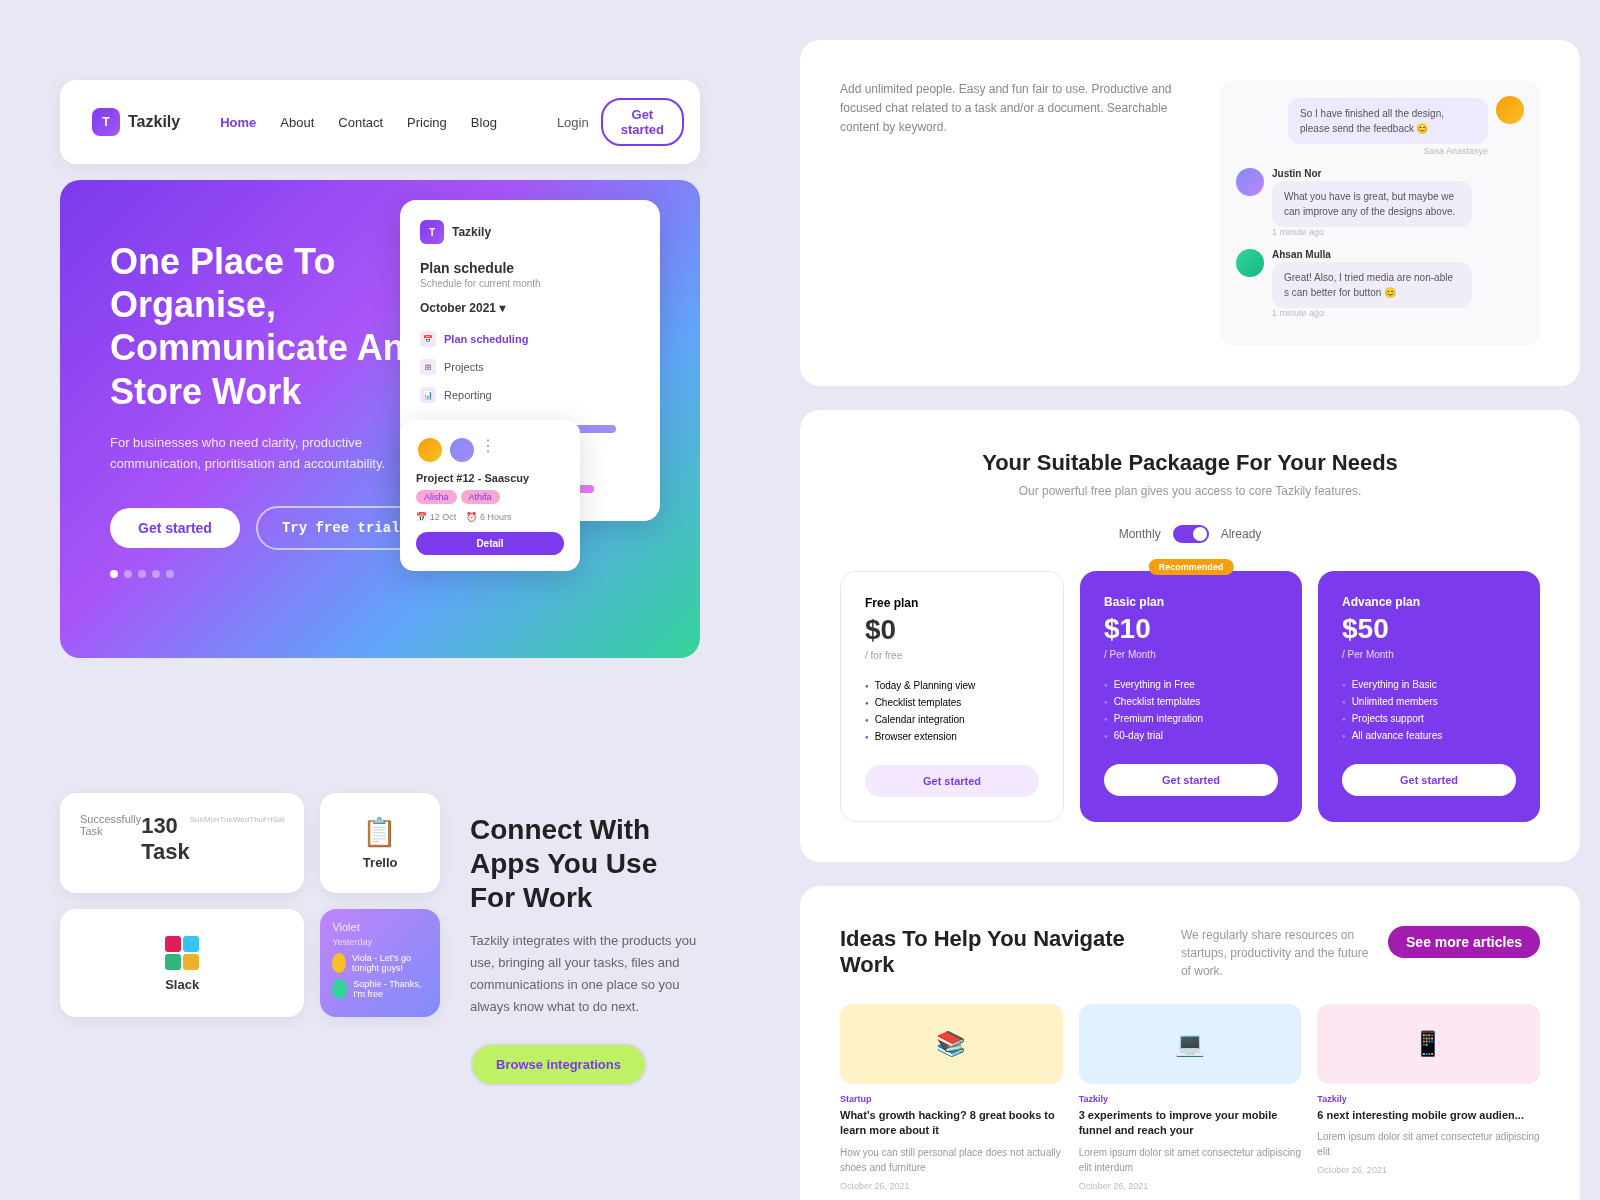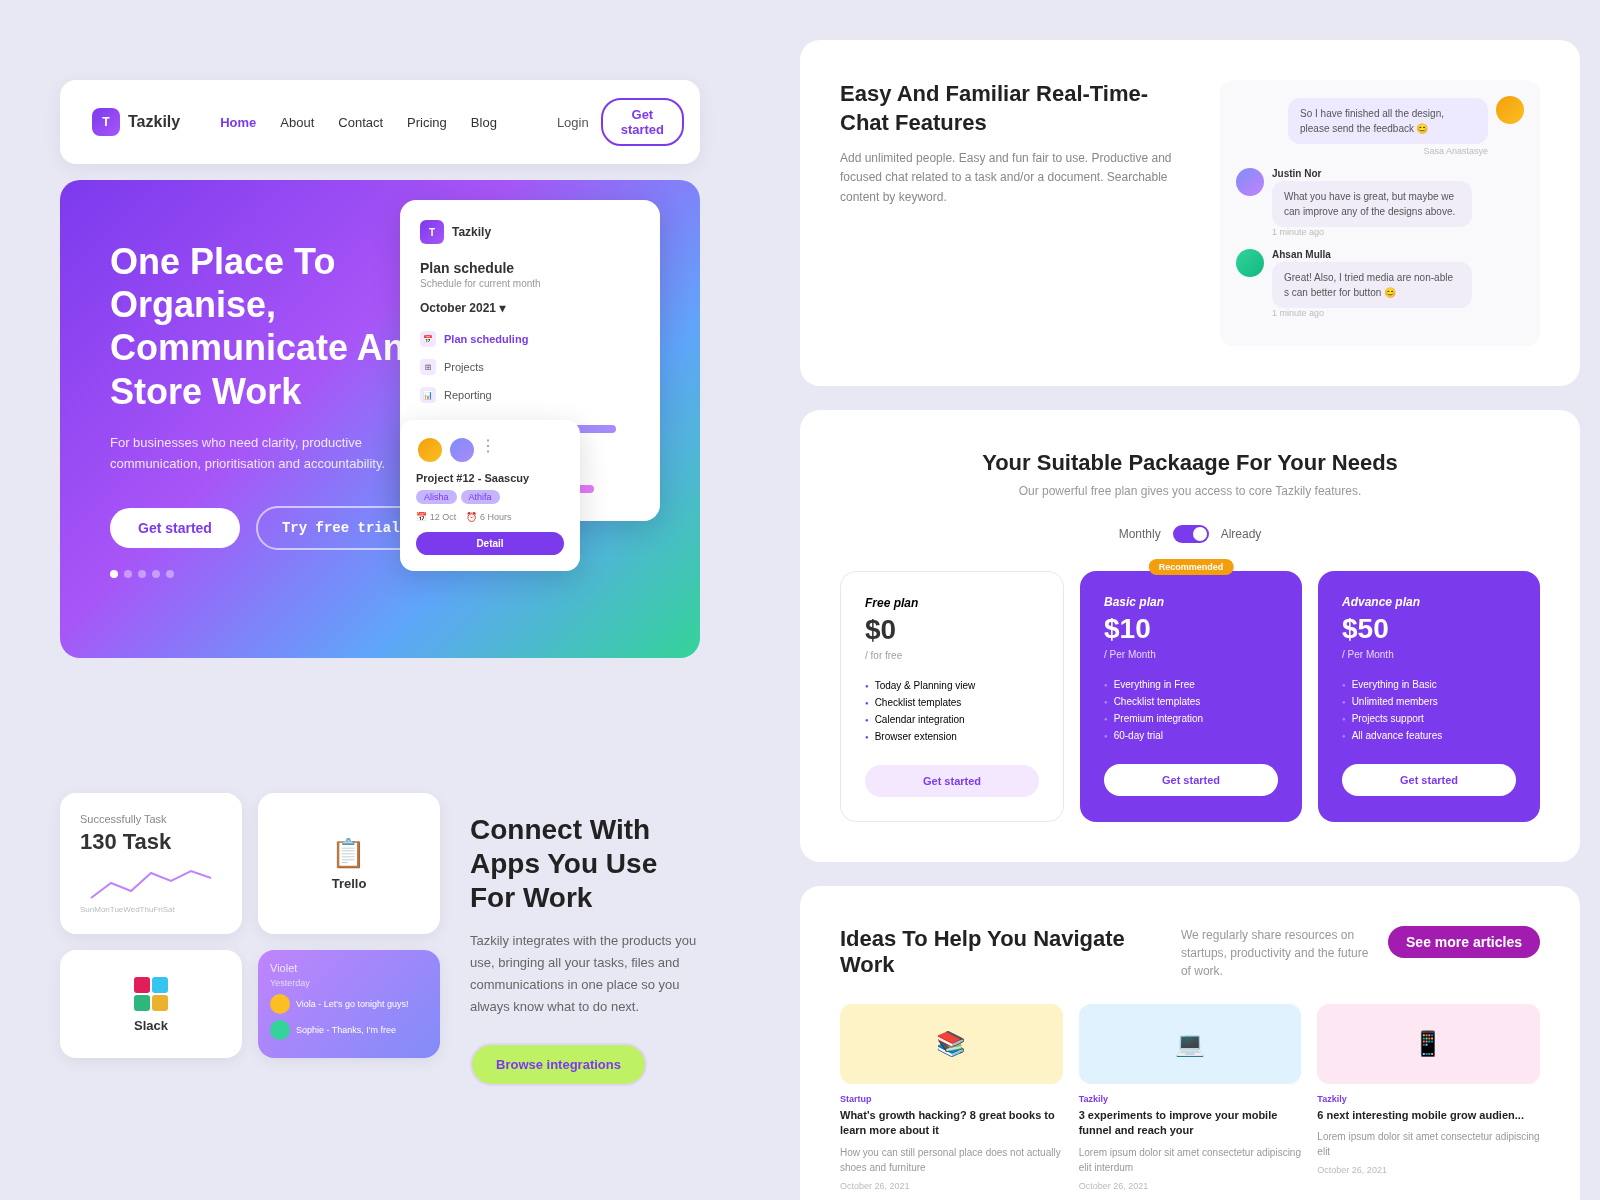--- a/index.html
+++ b/index.html
@@ -56,36 +56,36 @@
     .gantt-bar { height: 8px; border-radius: 4px; }
 
     .hero-card-project {
       position: absolute; right: 120px; top: 240px; width: 180px; background: white;
       border-radius: 14px; padding: 16px; box-shadow: 0 8px 30px rgba(0,0,0,0.15);
     }
     .project-avatars { display: flex; gap: 4px; margin-bottom: 8px; }
     .project-avatar { width: 28px; height: 28px; border-radius: 50%; border: 2px solid white; }
     .project-name { font-size: 11px; font-weight: 700; color: #333; margin-bottom: 6px; }
     .project-tags { display: flex; gap: 4px; margin-bottom: 8px; }
-    .project-tag { background: #c4b5fd; color: #7c3aed; font-size: 9px; padding: 2px 8px; border-radius: 10px; }
+    .project-tag { background: #f9a8d4; color: #7c3aed; font-size: 9px; padding: 2px 8px; border-radius: 10px; }
     .project-meta { display: flex; gap: 10px; font-size: 9px; color: #888; margin-bottom: 10px; }
     .btn-detail { background: #7c3aed; color: white; border: none; padding: 6px 16px; border-radius: 12px; font-size: 10px; font-weight: 600; cursor: pointer; width: 100%; }
 
     .dots-row { display: flex; gap: 6px; margin-top: 20px; }
     .dot { width: 8px; height: 8px; border-radius: 50%; background: rgba(255,255,255,0.4); }
     .dot.active { background: white; }
 
     
     .integrations-section {
       padding: 60px 60px 40px 60px; background: #e8e8f5;
     }
     .integrations-inner { display: flex; gap: 30px; align-items: flex-start; }
     .integration-cards { flex: 0 0 380px; display: grid; grid-template-columns: 1fr 1fr; gap: 16px; }
     .int-card { background: white; border-radius: 16px; padding: 20px; display: flex; flex-direction: column; align-items: center; justify-content: center; min-height: 100px; box-shadow: 0 4px 16px rgba(0,0,0,0.06); }
-    .int-card.success-card { grid-column: 1; display: flex; flex-direction: column; align-items: flex-start; }
+    .int-card.success-card { grid-column: 1; display: flex; flex-direction: row; align-items: flex-start; }
     .success-label { font-size: 11px; color: #888; margin-bottom: 4px; }
     .success-count { font-size: 22px; font-weight: 800; color: #333; }
     .success-graph { width: 100%; height: 40px; margin-top: 8px; }
     .chat-card { background: linear-gradient(135deg, #c084fc, #818cf8); border-radius: 16px; padding: 16px; }
     .chat-item { display: flex; align-items: center; gap: 6px; margin-bottom: 6px; }
     .chat-avatar-sm { width: 20px; height: 20px; border-radius: 50%; background: white; display: flex; align-items: center; justify-content: center; font-size: 8px; }
 
     .integrations-text { flex: 1; padding-top: 20px; }
     .integrations-title { font-size: 28px; font-weight: 800; color: #222; line-height: 1.2; margin-bottom: 16px; }
     .integrations-desc { font-size: 13px; color: #666; line-height: 1.7; margin-bottom: 24px; }
@@ -117,21 +117,21 @@
     .pricing-toggle { display: flex; align-items: center; justify-content: center; gap: 12px; margin-bottom: 28px; }
     .toggle-label { font-size: 12px; color: #666; }
     .toggle-switch { width: 36px; height: 18px; background: #7c3aed; border-radius: 9px; position: relative; cursor: pointer; }
     .toggle-knob { width: 14px; height: 14px; background: white; border-radius: 50%; position: absolute; top: 2px; right: 2px; }
     .pricing-cards { display: flex; gap: 16px; }
     .pricing-card { flex: 1; border-radius: 16px; padding: 24px; }
     .pricing-card.free { border: 1px solid #e5e7eb; background: white; }
     .pricing-card.basic { background: #7c3aed; color: white; position: relative; }
     .pricing-card.advance { background: #7c3aed; color: white; }
     .recommended-badge { position: absolute; top: -12px; left: 50%; transform: translateX(-50%); background: #f59e0b; color: white; font-size: 9px; padding: 3px 10px; border-radius: 10px; font-weight: 700; }
-    .plan-name { font-size: 12px; font-weight: 600; margin-bottom: 4px; font-style: italic; }
+    .plan-name { font-size: 12px; font-weight: 600; margin-bottom: 4px; }
     .plan-price { font-size: 28px; font-weight: 800; margin-bottom: 4px; }
     .plan-period { font-size: 10px; opacity: 0.8; margin-bottom: 16px; }
     .plan-features { list-style: none; margin-bottom: 20px; }
     .plan-features li { font-size: 10px; padding: 3px 0; display: flex; align-items: center; gap: 6px; }
     .plan-features li::before { content: "●"; font-size: 6px; color: #a78bfa; }
     .pricing-card.free .plan-features li::before { color: #7c3aed; }
     .btn-plan { width: 100%; padding: 10px; border-radius: 20px; font-size: 11px; font-weight: 700; cursor: pointer; border: none; }
     .btn-plan-free { background: #f3e8ff; color: #7c3aed; }
     .btn-plan-paid { background: white; color: #7c3aed; }
 
@@ -317,21 +317,20 @@
         <button class="btn-browse">Browse integrations</button>
       </div>
     </div>
   </div>
 </div>
 
 <div class="right-panel" style="left:760px;">
 
   <div class="chat-features-section">
     <div class="chat-features-text">
-      <h2 class="chat-features-title">Easy And Familiar Real-Time-Chat Features</h2>
       <p class="chat-features-desc">Add unlimited people. Easy and fun fair to use. Productive and focused chat related to a task and/or a document. Searchable content by keyword.</p>
     </div>
     <div class="chat-demo">
 
       <div class="chat-demo-msg chat-demo-right">
         <div>
           <div style="text-align:right;font-size:9px;color:#bbb;margin-bottom:2px;"></div>
           <div class="chat-demo-bubble">So I have finished all the design, please send the feedback 😊</div>
           <div style="text-align:right;font-size:9px;color:#bbb;margin-top:2px;">Sasa Anastasye</div>
         </div>

